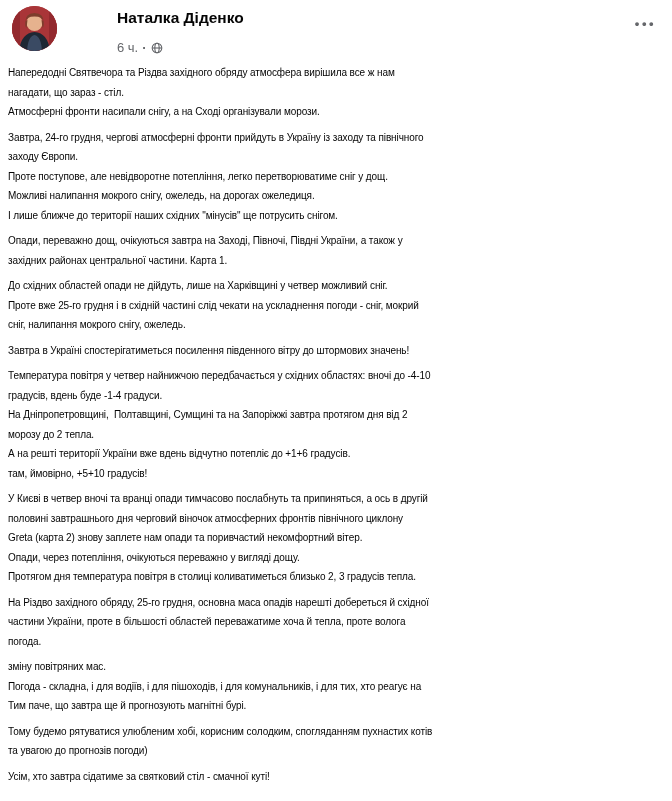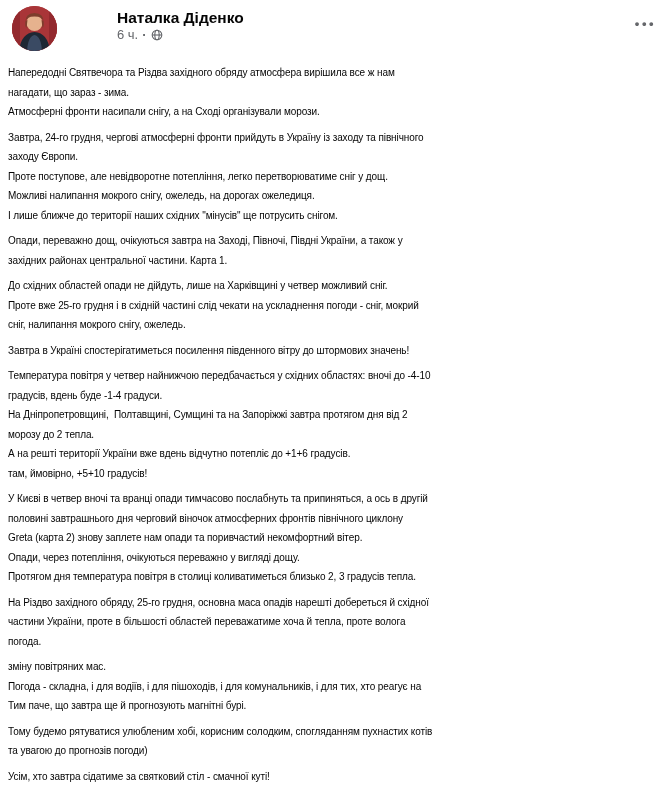--- a/index.html
+++ b/index.html
@@ -45,21 +45,21 @@
     color: #050505;
     line-height: 20px;
     cursor: pointer;
   }
   .meta {
     font-size: 13px;
     color: #65676B;
     display: flex;
     align-items: center;
     gap: 4px;
-    margin-top: 0;
+    margin-top: 13px;
     line-height: 14px;
   }
   .meta .timestamp { cursor: pointer; }
   .meta .dot-sep { font-weight: 700; }
   .globe { display: inline-flex; align-items: center; }
   .more-button {
     position: absolute;
     right: 14px;
     top: 12px;
     color: #65676B;
@@ -120,21 +120,21 @@
         </span>
       </div>
     </div>
 
     <div class="more-button">•••</div>
   </div>
 
   <div class="body">
       <div class="para">
         <div class="line">Напередодні Святвечора та Різдва західного обряду атмосфера вирішила все ж нам</div>
-        <div class="line">нагадати, що зараз - зима.</div>
+        <div class="line">нагадати, що зараз - стіл.</div>
         <div class="line">Атмосферні фронти насипали снігу, а на Сході організували морози.</div>
       </div>
       <div class="para">
         <div class="line">Завтра, 24-го грудня, чергові атмосферні фронти прийдуть в Україну із заходу та північного</div>
         <div class="line">заходу Європи.</div>
         <div class="line">Проте поступове, але невідворотне потепління, легко перетворюватиме сніг у дощ.</div>
         <div class="line">Можливі налипання мокрого снігу, ожеледь, на дорогах ожеледиця.</div>
         <div class="line">І лише ближче до території наших східних "мінусів" ще потрусить снігом.</div>
       </div>
       <div class="para">

